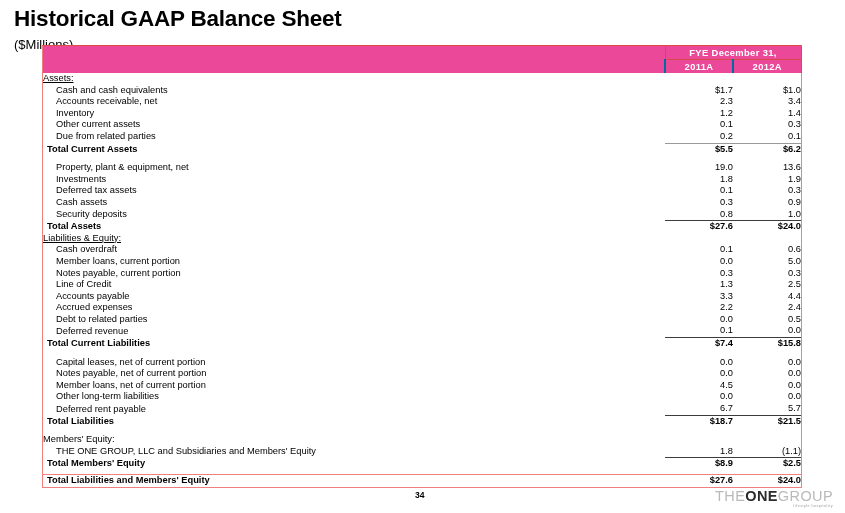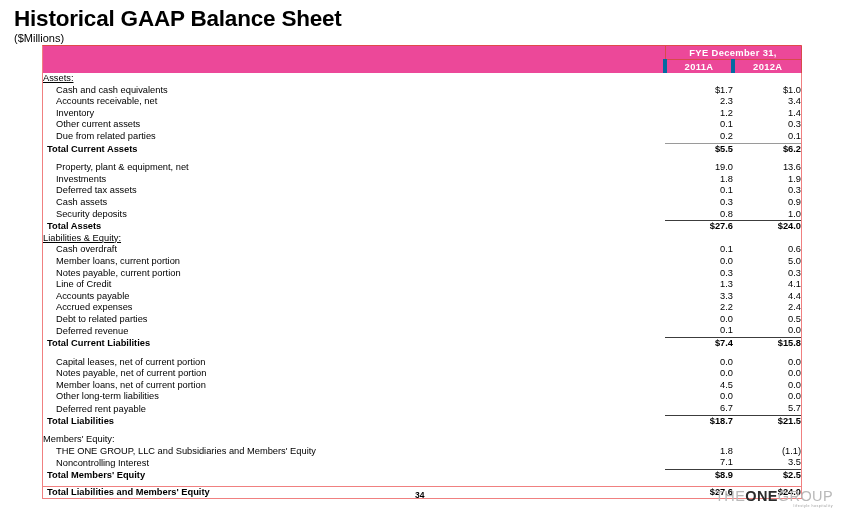--- a/index.html
+++ b/index.html
@@ -23,23 +23,23 @@
     top: 6px;
   }
   #page-title {
     font-size: 22.5px;
     font-weight: bold;
     letter-spacing: -0.2px;
     line-height: 26px;
     white-space: nowrap;
   }
   #units-note {
-    font-size: 11px;
+    font-size: 13px;
     line-height: 11px;
-    margin-top: 1px;
+    margin-top: 7px;
   }
 
   
   #sheet {
     position: absolute;
     left: 42px;
     top: 45px;
     width: 760px;
     border-left: 1.3px solid #f08080;
     border-right: 1.3px solid #f08080;
@@ -74,21 +74,21 @@
     letter-spacing: 0.35px;
     height: 13px;
     line-height: 13px;
   }
   thead tr.hdr-top th.spanhead {
     border-left: 1px solid #d84a4a;
     border-right: 1px solid #d84a4a;
     border-bottom: 1px solid #d84a4a;
   }
   thead tr.hdr-bot th.yr {
-    border-left: 4px solid #0369a1;
+    border-left: 2px solid #0369a1;
     border-right: 1px solid #d84a4a;
   }
   thead th.blank { background: #000000; }
 
   
   tbody td {
     height: 11.6px;
     line-height: 11.6px;
   }
   td.label {
@@ -263,21 +263,21 @@
           <td class="num">5.0</td>
         </tr>
         <tr class="indent">
           <td class="label">Notes payable, current portion</td>
           <td class="num">0.3</td>
           <td class="num">0.3</td>
         </tr>
         <tr class="indent">
           <td class="label">Line of Credit</td>
           <td class="num">1.3</td>
-          <td class="num">4.1</td>
+          <td class="num">2.5</td>
         </tr>
         <tr class="indent">
           <td class="label">Accounts payable</td>
           <td class="num">3.3</td>
           <td class="num">4.4</td>
         </tr>
         <tr class="indent">
           <td class="label">Accrued expenses</td>
           <td class="num">2.2</td>
           <td class="num">2.4</td>
@@ -335,25 +335,20 @@
         </tr>
         <tr class="section-head">
           <td class="label">Members' Equity:</td>
           <td class="num"></td>
           <td class="num"></td>
         </tr>
         <tr class="indent">
           <td class="label">THE ONE GROUP, LLC and Subsidiaries and Members' Equity</td>
           <td class="num">1.8</td>
           <td class="num">(1.1)</td>
-        </tr>
-        <tr class="indent">
-          <td class="label">Noncontrolling Interest</td>
-          <td class="num">7.1</td>
-          <td class="num">3.5</td>
         </tr>
         <tr class="total rule-dark">
           <td class="label">Total Members' Equity</td>
           <td class="num">$8.9</td>
           <td class="num">$2.5</td>
         </tr>
         <tr class="spacer-sm">
           <td colspan="3"></td>
         </tr>
         <tr class="total grand">

